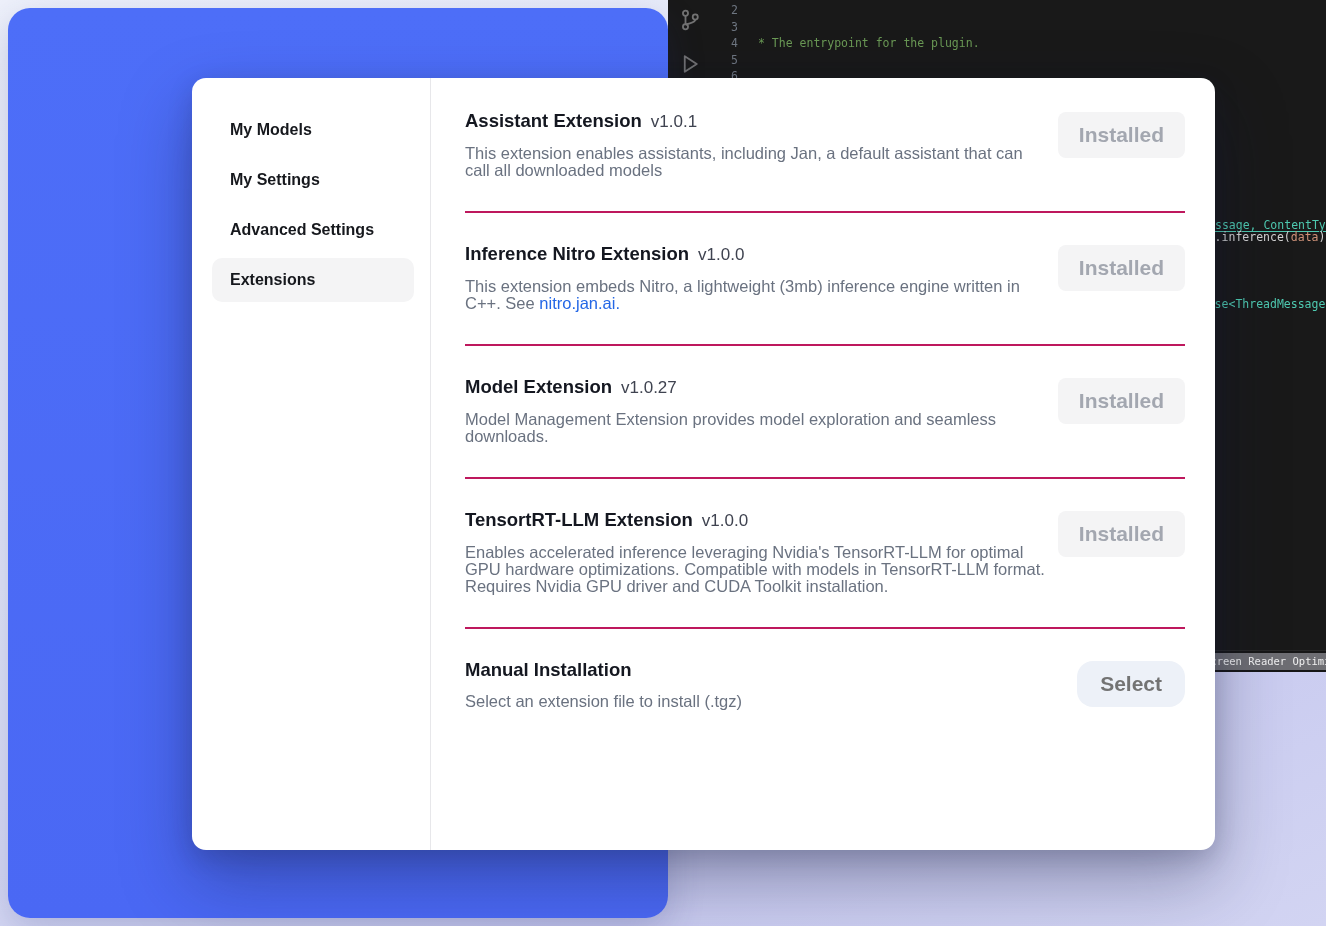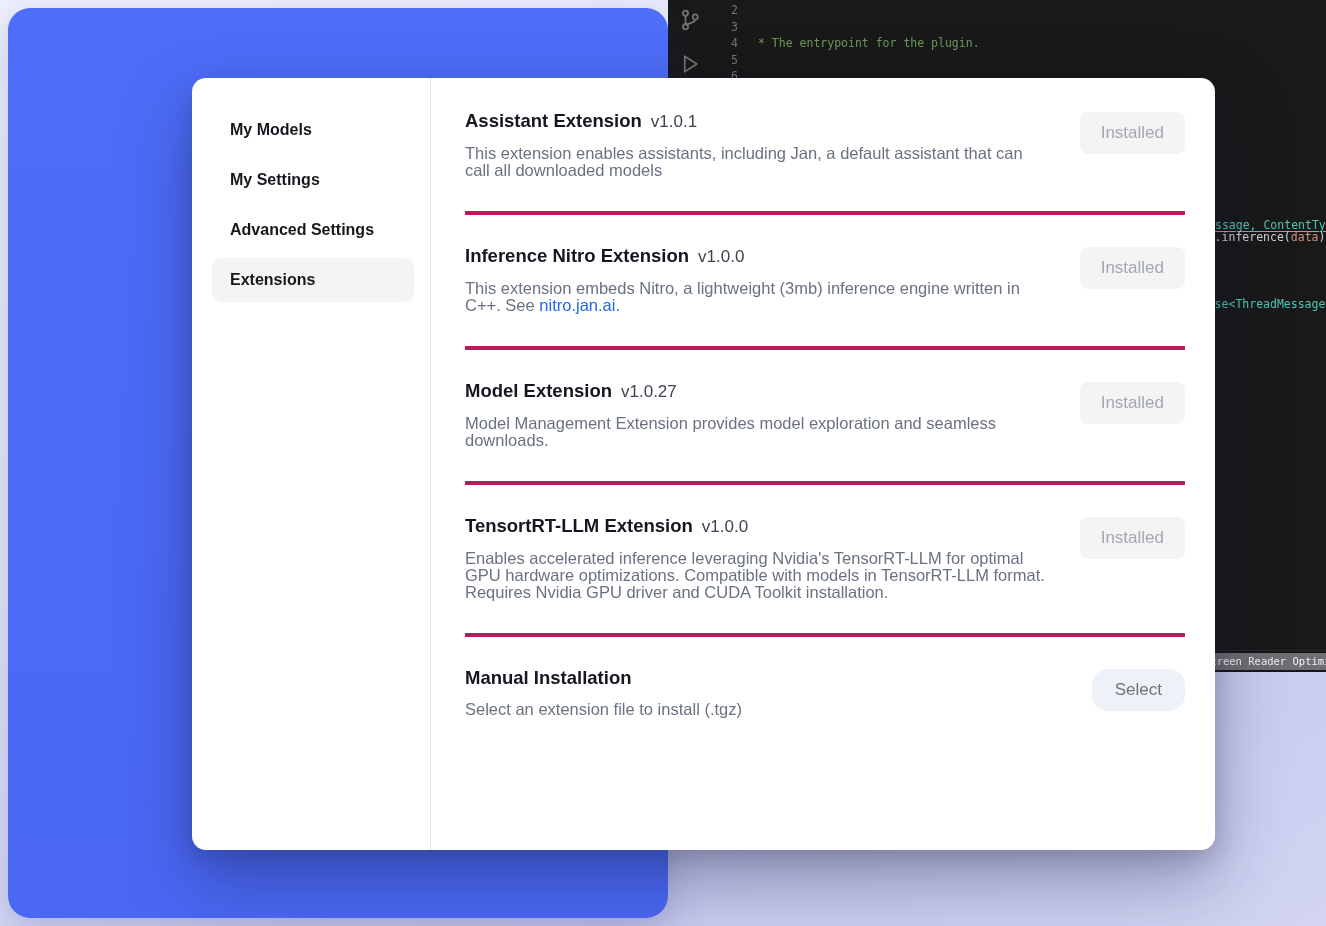--- a/index.html
+++ b/index.html
@@ -61,31 +61,31 @@
   }
   .nav-item {
     height:44px; display:flex; align-items:center; padding:0 18px; margin-bottom:6px;
     border-radius:10px; font-size:16px; font-weight:700; color:#16181d; cursor:pointer;
   }
   .nav-item.active { background:#f4f4f5; }
 
   .content { flex:1; box-sizing:border-box; padding:0 30px 0 34px; }
   .row {
     display:flex; justify-content:space-between; align-items:flex-start;
-    padding:31px 0 32px; border-top:4px solid #be185d;
+    padding:31px 0 32px; border-top:2px solid #be185d;
   }
   .row:first-child { border-top:none; padding-top:33px; }
   .row-info { max-width:585px; }
   .row-title { font-size:18.5px; font-weight:700; color:#141720; line-height:20px; }
   .version { font-weight:400; font-size:17px; color:#3f4350; margin-left:9px; }
   .row-desc { margin-top:13px; font-size:16.5px; line-height:17px; color:#6a7280; }
   .link { color:#2467e6; cursor:pointer; }
   .btn {
     border:none; border-radius:8px; padding:11px 21px; margin-top:1px;
-    font-size:17px; font-weight:400; font-family:inherit; cursor:pointer; white-space:nowrap;
+    font-size:21px; font-weight:700; font-family:inherit; cursor:pointer; white-space:nowrap;
   }
   .btn-installed { background:#f4f4f5; color:#a3a7b0; }
   .btn-select { background:#edf1f8; color:#737373; padding:11px 23px;border-radius:16px; }
 </style>
 </head>
 <body>
 
 <div id="screen">
 
   <div class="editor">

